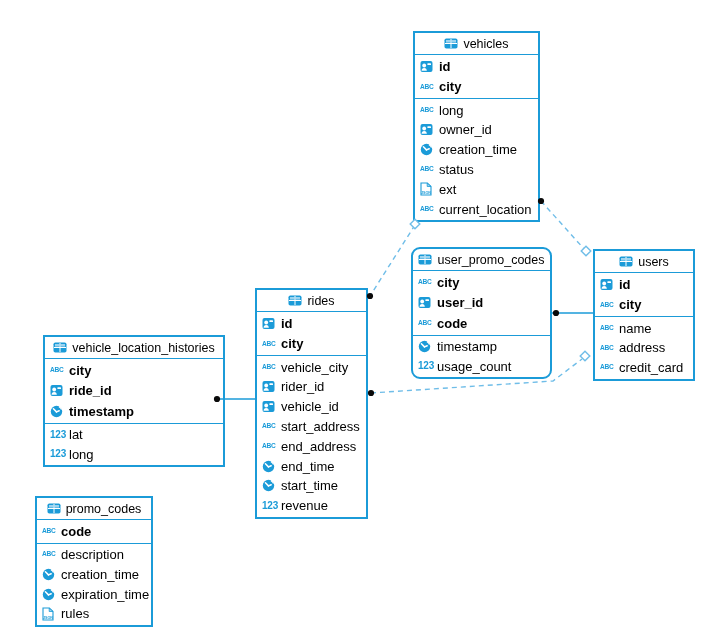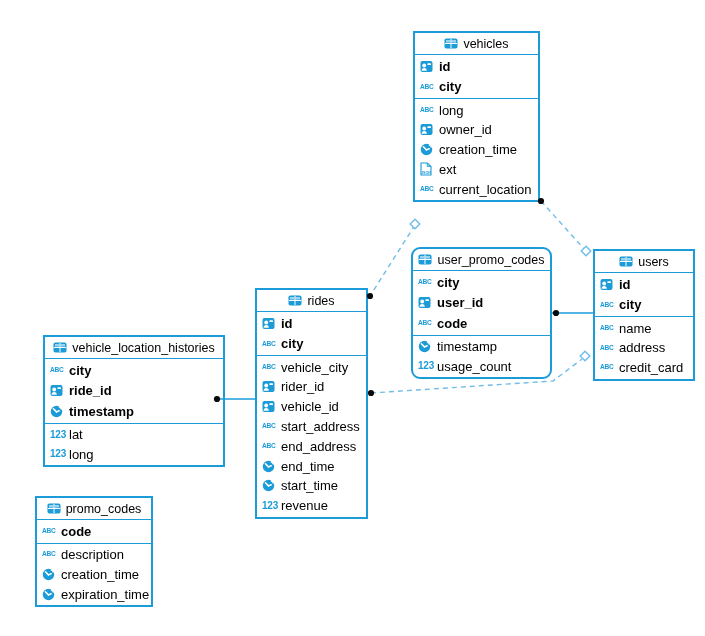--- a/index.html
+++ b/index.html
@@ -104,20 +104,24 @@
             <svg width="13" height="13" viewBox="0 0 13 13">
               <circle cx="6.5" cy="6.5" r="5.7" fill="#1b9bd8"></circle>
               <path d="M9.0 1.6 A5.7 5.7 0 0 1 11.6 4.6" stroke="#fff" stroke-width="1.4" fill="none"></path>
               <path d="M6.5 6.9 L3.4 3.8" stroke="#fff" stroke-width="1.5" stroke-linecap="round"></path>
               <path d="M6.5 6.9 L9.2 5.7" stroke="#fff" stroke-width="1.5" stroke-linecap="round"></path>
             </svg>
           </span>
           <span class="flabel">creation_time</span>
         </div>
         <div class="row">
+          <span class="ic txt">ABC</span>
+          <span class="flabel">status</span>
+        </div>
+        <div class="row">
           <span class="ic">
             <svg width="12" height="14" viewBox="0 0 12 14">
               <path d="M1 1 H7.2 L11 4.5 V13 H1 Z" fill="#fff" stroke="#1b9bd8" stroke-width="1.1"></path>
               <path d="M7.2 1 L11 4.5 H7.2 Z" fill="#9bd3ef" stroke="#1b9bd8" stroke-width="0.8"></path>
               <text x="6" y="12.1" font-size="3.7" font-weight="bold" fill="#1b9bd8" text-anchor="middle" font-family="Liberation Sans, sans-serif">JSON</text>
             </svg>
           </span>
           <span class="flabel">ext</span>
         </div>
         <div class="row">
@@ -407,15 +411,25 @@
           <span class="ic">
             <svg width="13" height="13" viewBox="0 0 13 13">
               <circle cx="6.5" cy="6.5" r="5.7" fill="#1b9bd8"></circle>
               <path d="M9.0 1.6 A5.7 5.7 0 0 1 11.6 4.6" stroke="#fff" stroke-width="1.4" fill="none"></path>
               <path d="M6.5 6.9 L3.4 3.8" stroke="#fff" stroke-width="1.5" stroke-linecap="round"></path>
               <path d="M6.5 6.9 L9.2 5.7" stroke="#fff" stroke-width="1.5" stroke-linecap="round"></path>
             </svg>
           </span>
           <span class="flabel">expiration_time</span>
         </div>
+        <div class="row">
+          <span class="ic">
+            <svg width="12" height="14" viewBox="0 0 12 14">
+              <path d="M1 1 H7.2 L11 4.5 V13 H1 Z" fill="#fff" stroke="#1b9bd8" stroke-width="1.1"></path>
+              <path d="M7.2 1 L11 4.5 H7.2 Z" fill="#9bd3ef" stroke="#1b9bd8" stroke-width="0.8"></path>
+              <text x="6" y="12.1" font-size="3.7" font-weight="bold" fill="#1b9bd8" text-anchor="middle" font-family="Liberation Sans, sans-serif">JSON</text>
+            </svg>
+          </span>
+          <span class="flabel">rules</span>
+        </div>
       </div>
     </div>
   </div>
 
 </body></html>

